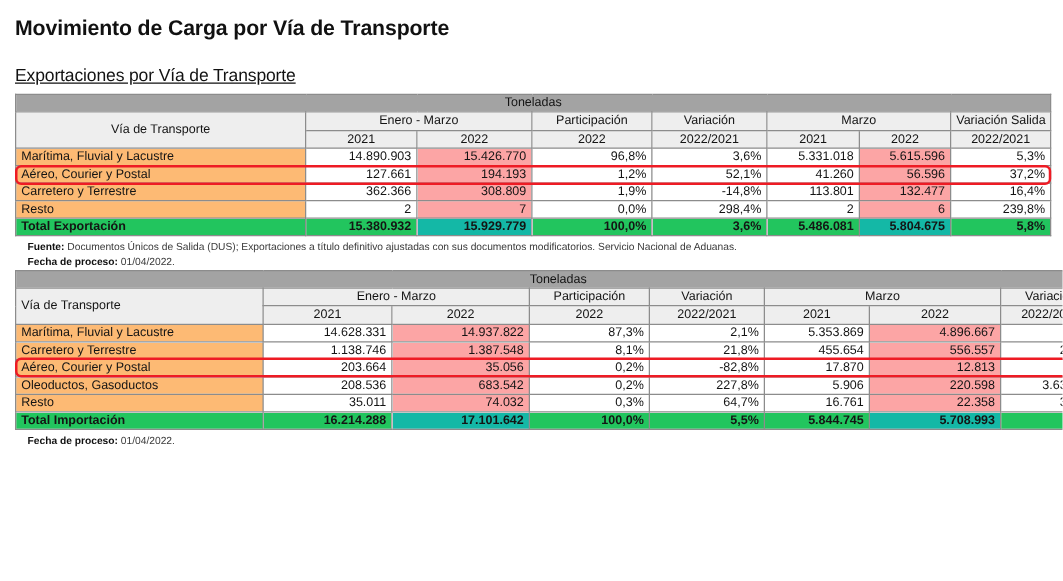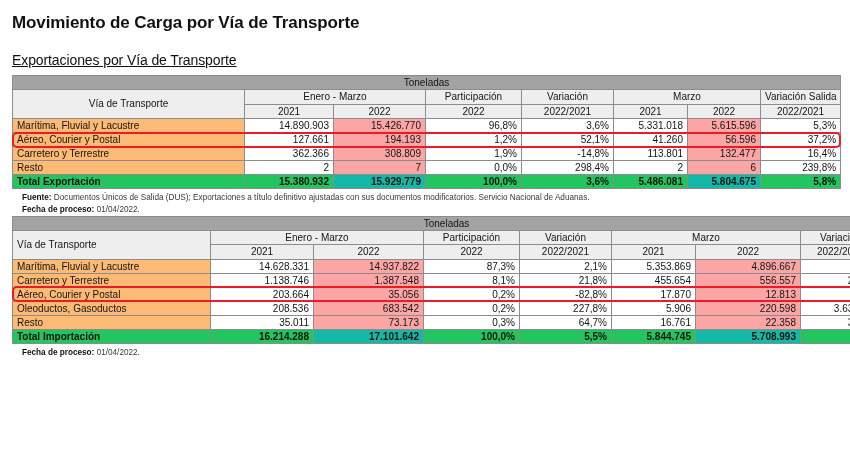--- a/index.html
+++ b/index.html
@@ -301,21 +301,21 @@
             <td class="num shade">683.542</td>
             <td class="num">0,2%</td>
             <td class="num">227,8%</td>
             <td class="num">5.906</td>
             <td class="num shade">220.598</td>
             <td class="num">3.634,9%</td>
           </tr>
           <tr class="drow">
             <td class="lbl">Resto</td>
             <td class="num">35.011</td>
-            <td class="num shade">73.173</td>
+            <td class="num shade">74.032</td>
             <td class="num">0,3%</td>
             <td class="num">64,7%</td>
             <td class="num">16.761</td>
             <td class="num shade">22.358</td>
             <td class="num">33,4%</td>
           </tr>
 
           <tr class="total">
             <td class="lbl">Total Importación</td>
             <td class="num">16.214.288</td>

